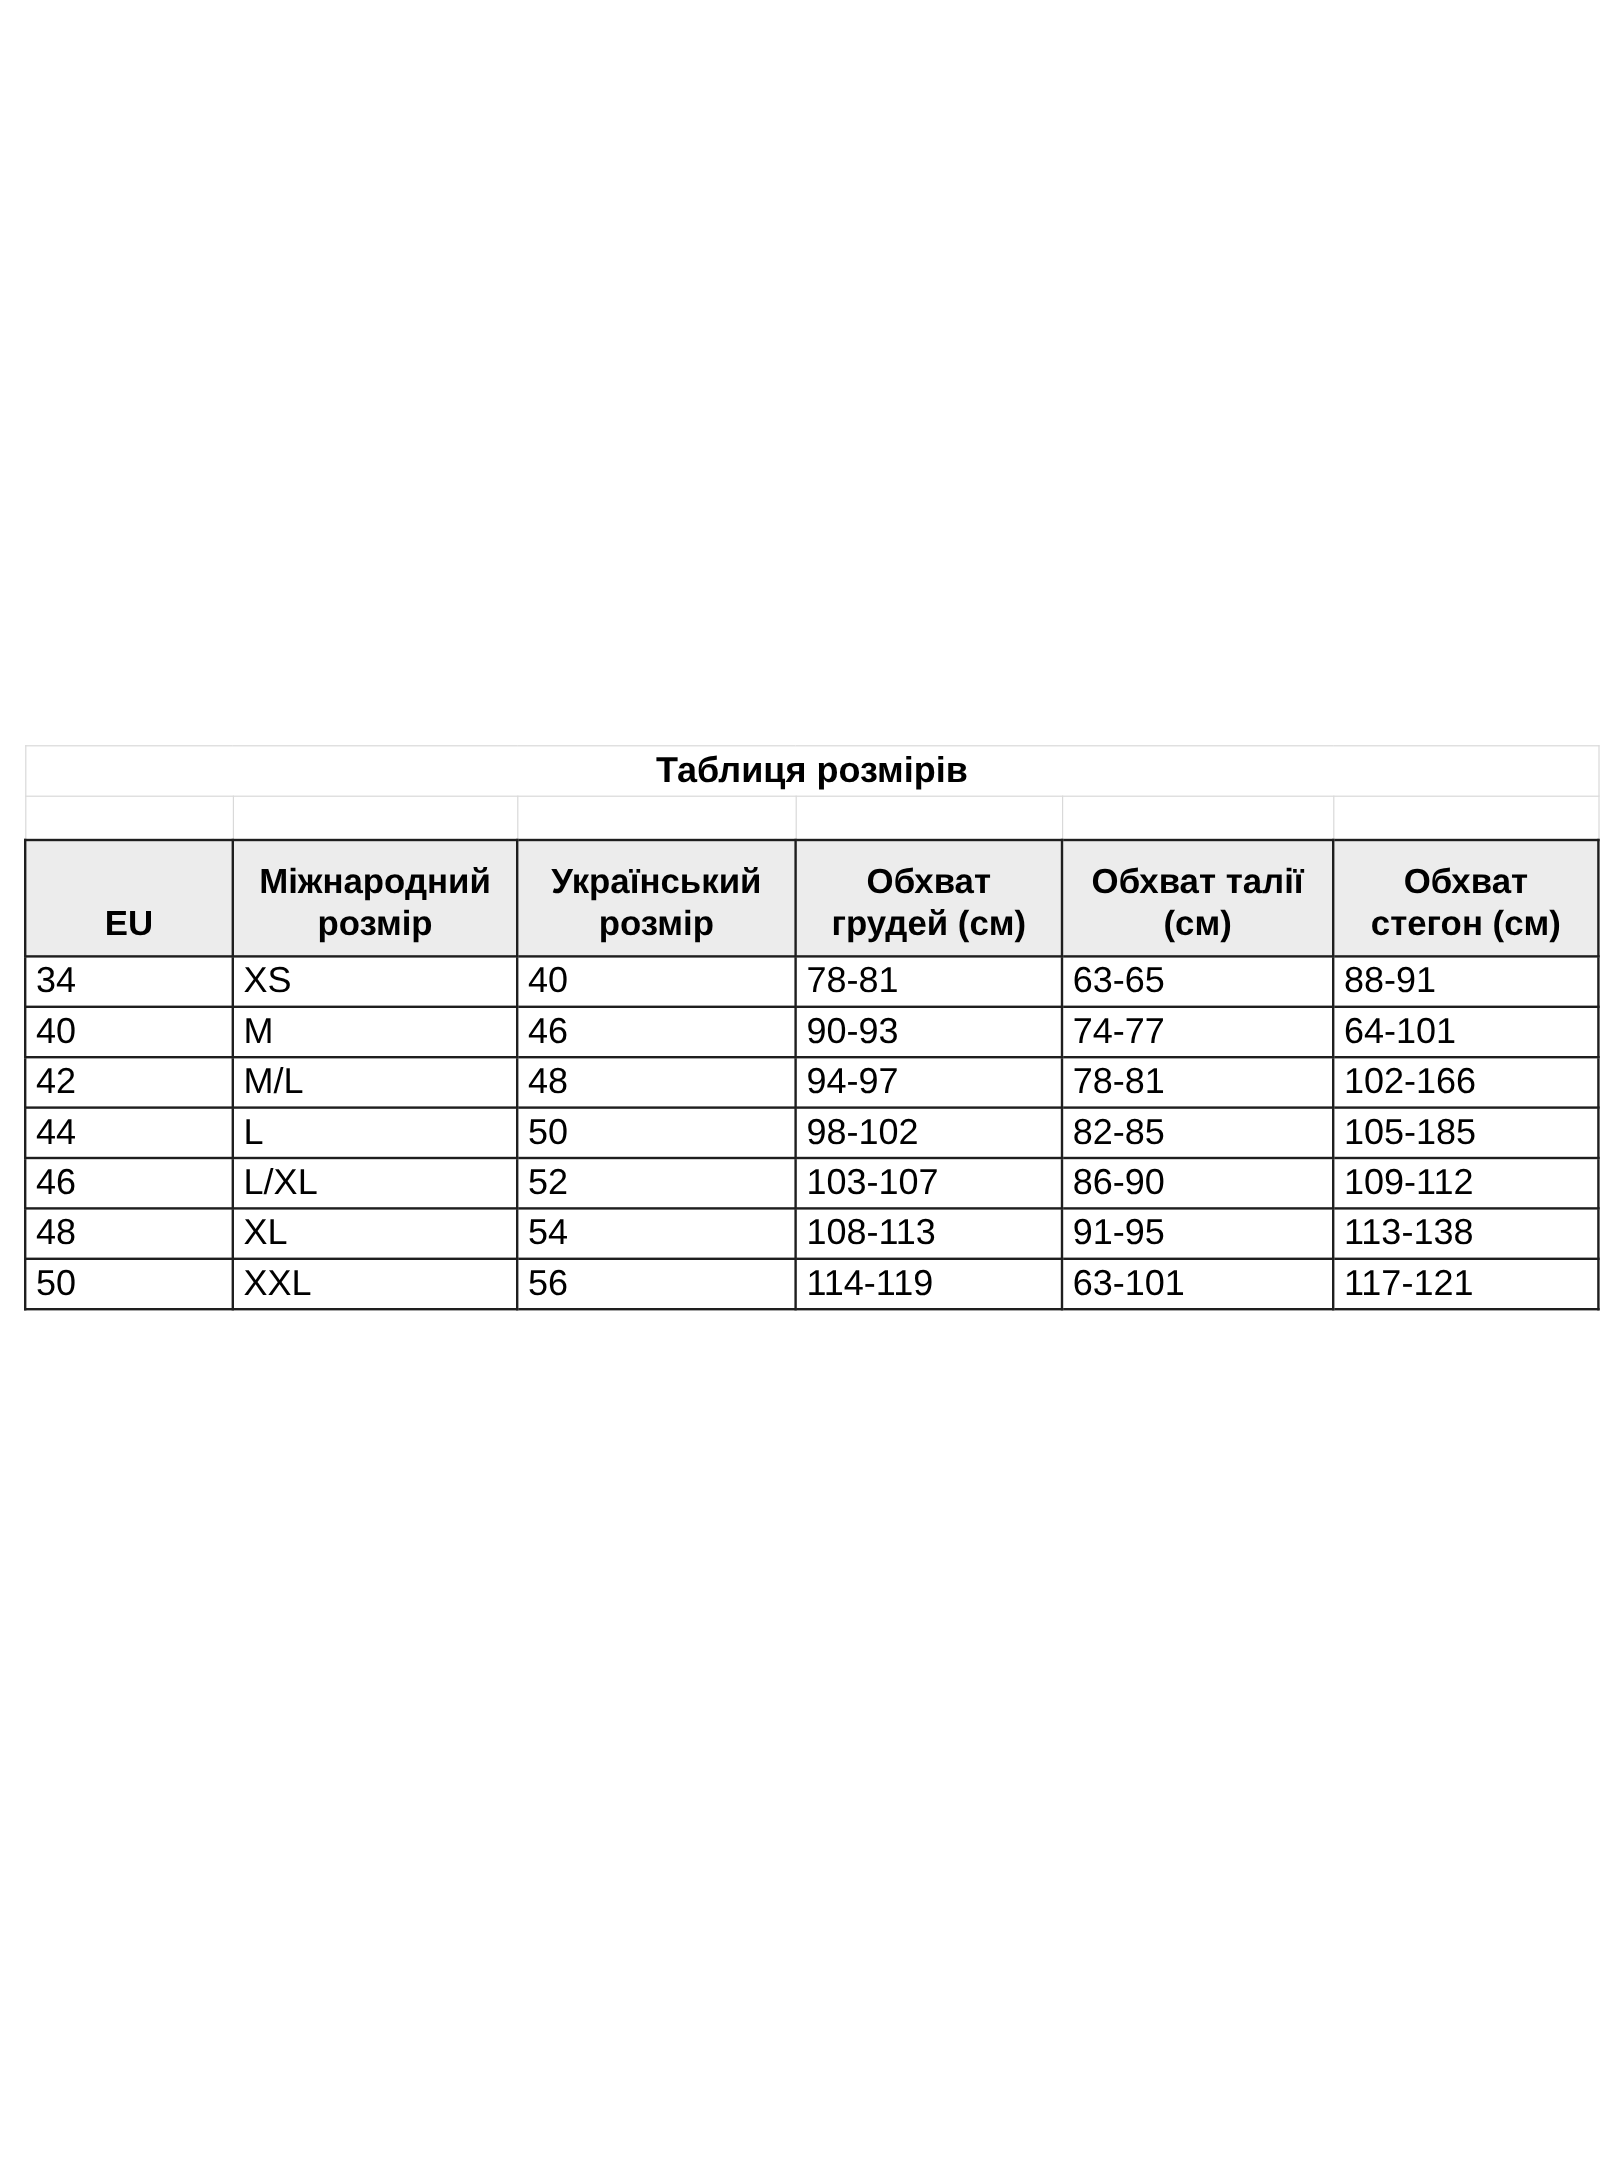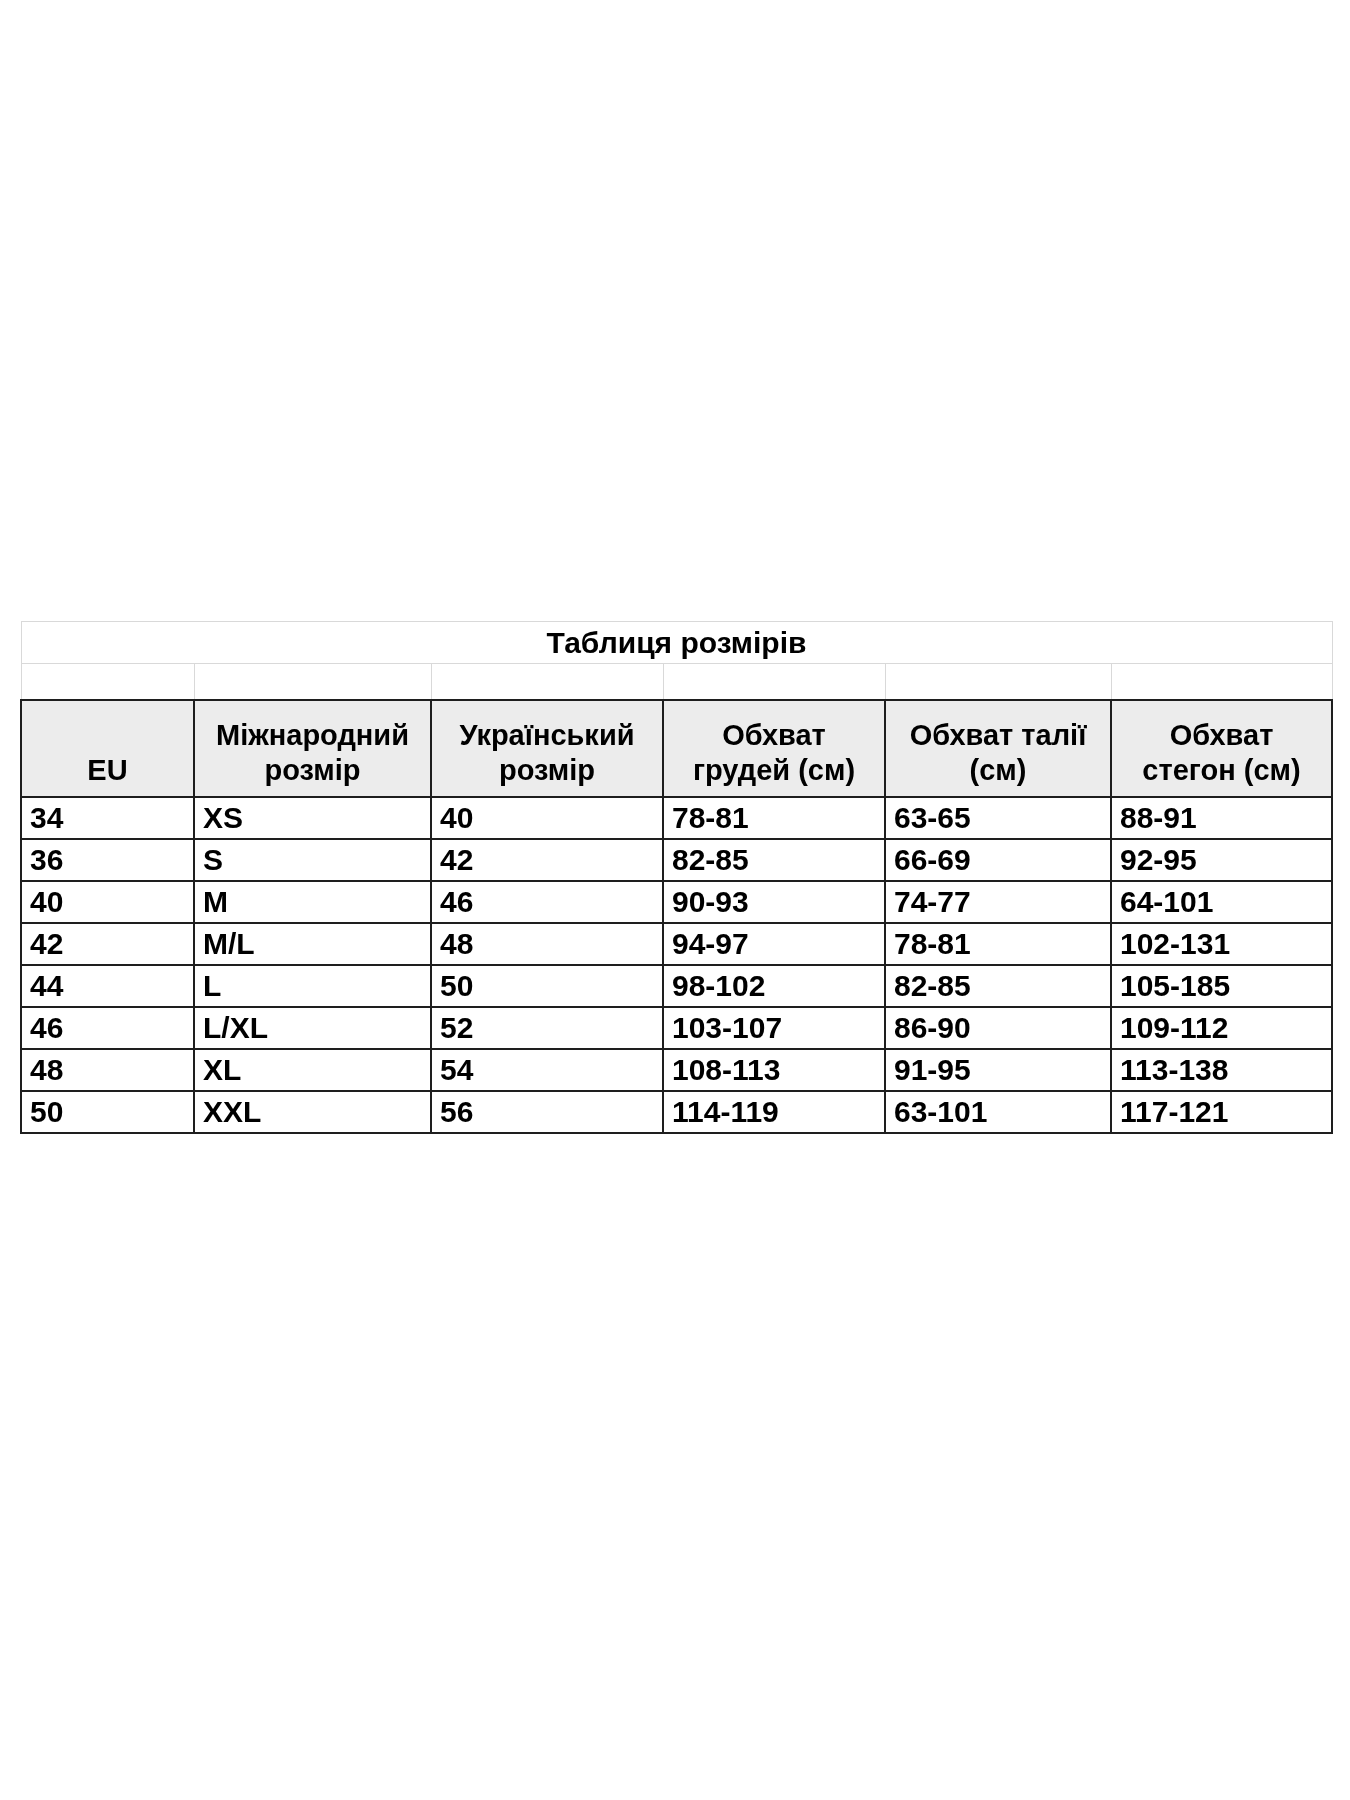--- a/index.html
+++ b/index.html
@@ -60,21 +60,21 @@
   .hline {
     display: block;
   }
   
   tr.drow td {
     border: 2px solid #1e1e1e;
     height: 40px;
     vertical-align: middle;
     text-align: left;
     font-size: 30px;
-    font-weight: bold;
+    font-weight: normal;
     line-height: 32px;
     padding: 0 4px 0 8px;
     white-space: nowrap;
     overflow: hidden;
   }
 </style>
 </head>
 <body>
 
 <div class="sheet">
@@ -136,46 +136,38 @@
 
         <tr class="drow">
           <td>34</td>
           <td>XS</td>
           <td>40</td>
           <td>78-81</td>
           <td>63-65</td>
           <td>88-91</td>
         </tr>
 
-        <tr class="drow">
-          <td>36</td>
-          <td>S</td>
-          <td>42</td>
-          <td>82-85</td>
-          <td>66-69</td>
-          <td>92-95</td>
-        </tr>
 
 
         <tr class="drow">
           <td>40</td>
           <td>M</td>
           <td>46</td>
           <td>90-93</td>
           <td>74-77</td>
           <td>64-101</td>
         </tr>
 
         <tr class="drow">
           <td>42</td>
           <td>M/L</td>
           <td>48</td>
           <td>94-97</td>
           <td>78-81</td>
-          <td>102-131</td>
+          <td>102-166</td>
         </tr>
 
         <tr class="drow">
           <td>44</td>
           <td>L</td>
           <td>50</td>
           <td>98-102</td>
           <td>82-85</td>
           <td>105-185</td>
         </tr>

